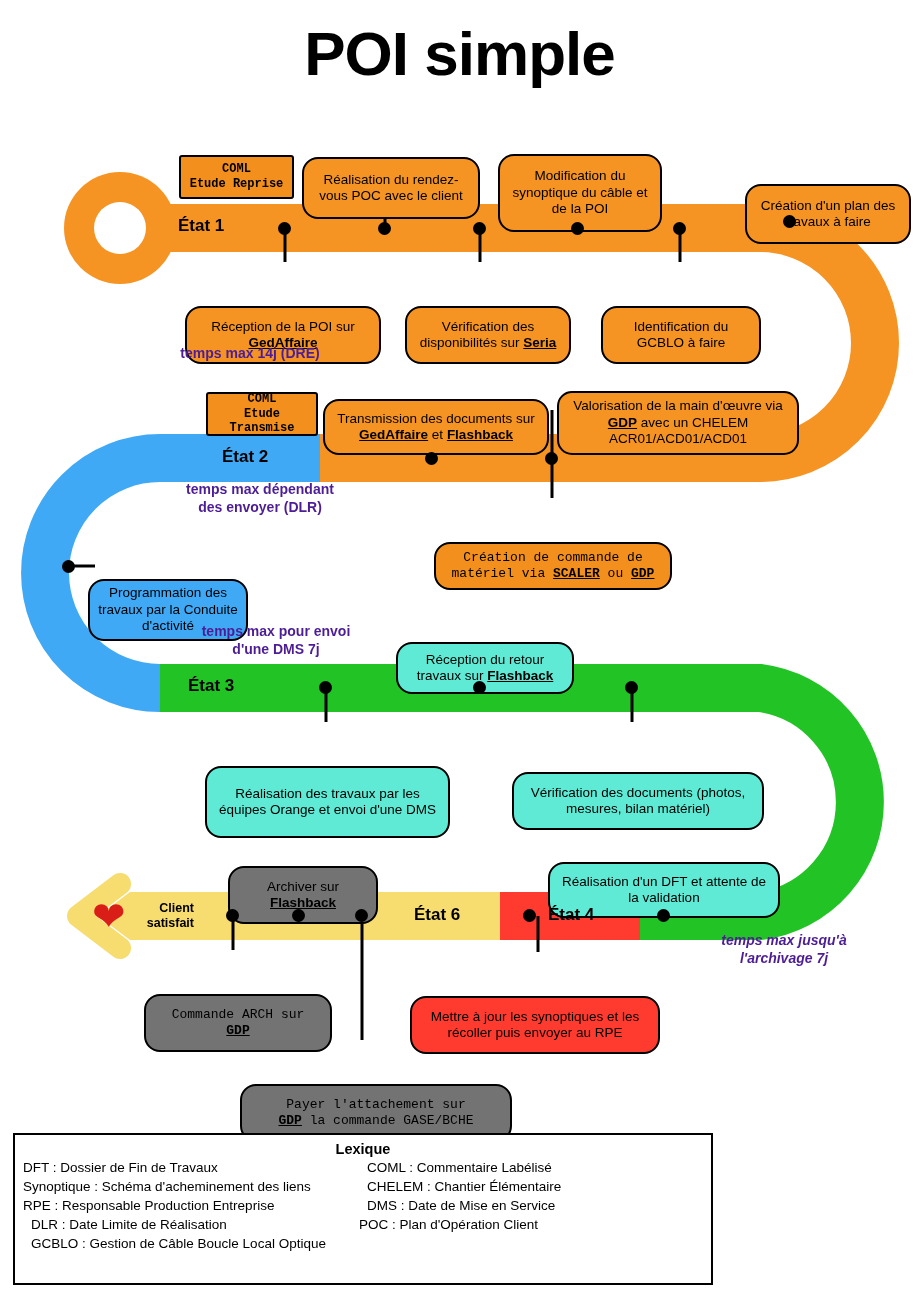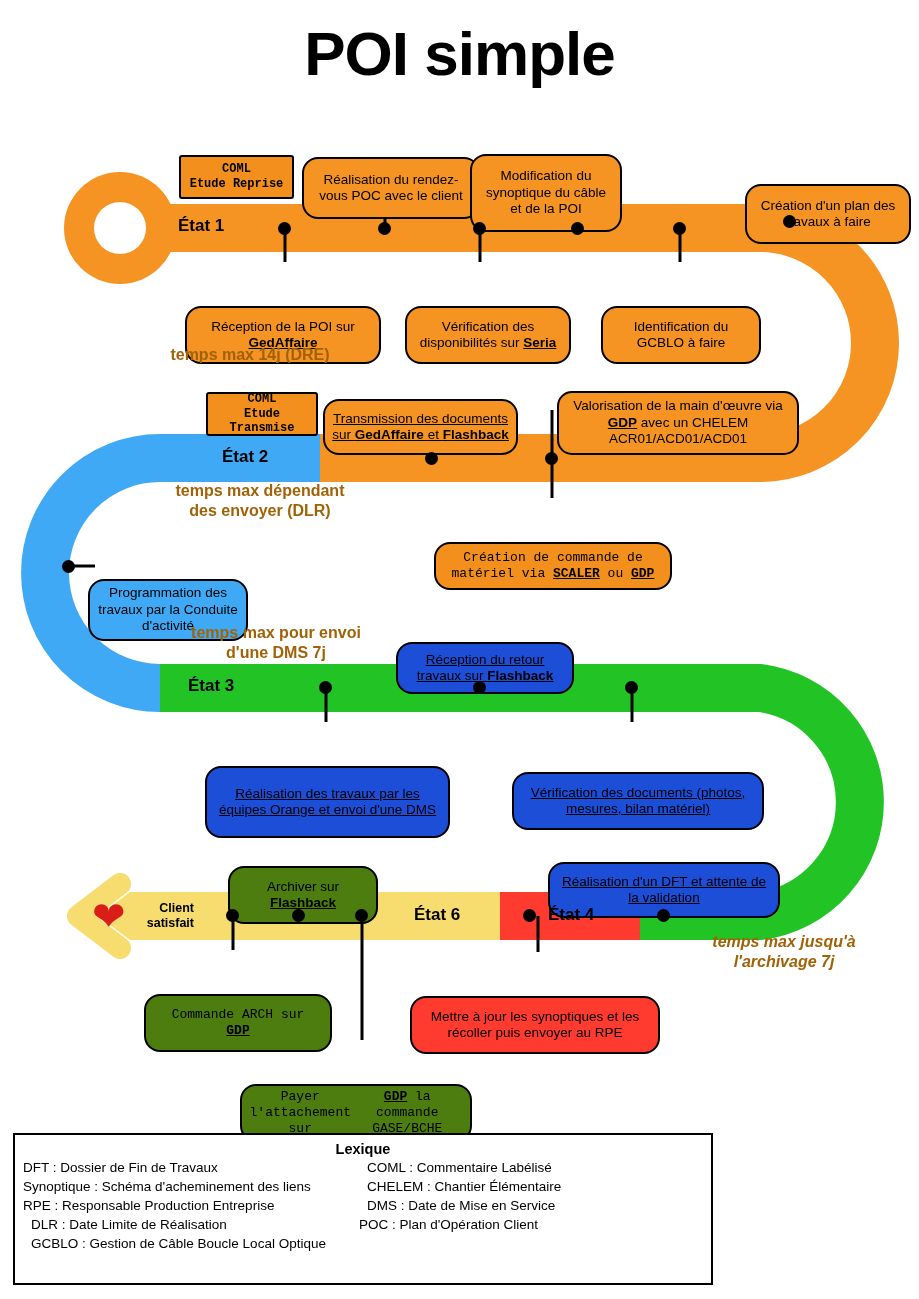--- a/index.html
+++ b/index.html
@@ -18,31 +18,31 @@
   .node{
     position:absolute;box-sizing:border-box;border:2px solid #000;
     display:flex;align-items:center;justify-content:center;text-align:center;
     font-size:13.5px;line-height:1.22;color:#000;padding:4px 7px;
   }
   .node.round{border-radius:16px;margin-top:44px;}
   .node.sq{border-radius:3px;font-family:Liberation Mono, monospace;}
   .orange{background:#F59323;}
   .orangeD{background:#F3901D;}
   .blue{background:#3FA9F5;}
-  .green{background:#1d4ed8;text-decoration:underline;}
-  .yellow{background:#4d7c0f;}
+  .green{background:#5eead4;}
+  .yellow{background:#737373;}
   .red{background:#FF3B30;}
   .mono{font-family:"Liberation Mono", monospace;font-size:13px;}
   .u{text-decoration:underline;font-weight:bold;}
 
   .state{
     position:absolute;font-weight:bold;font-size:17px;color:#000;
   }
   .note{
-    position:absolute;font-weight:bold;font-size:16px;color:#a16207;text-align:center;
+    position:absolute;font-weight:bold;font-size:14px;color:#4c1d95;text-align:center;
     line-height:1.25;
   }
   .dot{position:absolute;width:13px;height:13px;border-radius:50%;background:#000;}
   .heart{position:absolute;color:#D91E18;font-size:40px;line-height:1;}
   .clientsat{position:absolute;font-weight:bold;font-size:12.5px;text-align:center;line-height:1.2;color:#000;}
 
   
   .lex{
     position:absolute;left:13px;top:1133px;width:700px;height:152px;
     border:2px solid #000;background:#fff;box-sizing:border-box;padding:6px 8px 4px 8px;
@@ -103,21 +103,21 @@
 
   <div class="node sq orangeD" style="left:179px;top:155px;width:115px;height:44px;flex-direction:column;font-size:12px;font-weight:bold;">
     <span>COML</span>
     <span>Etude Reprise</span>
   </div>
 
   <div class="node round orange" style="left:302px;top:113px;width:178px;height:62px;">
     <span>Réalisation du rendez-vous POC avec le client</span>
   </div>
 
-  <div class="node round orange" style="left:470px;top:110px;width:152px;height:78px;">
+  <div class="node round orange" style="left:498px;top:110px;width:164px;height:78px;">
     <span>Modification du synoptique du câble et de la POI</span>
   </div>
 
   <div class="node round orange" style="left:745px;top:140px;width:166px;height:60px;">
     <span>Création d'un plan des travaux à faire</span>
   </div>
 
   <div class="node round orange" style="left:185px;top:262px;width:196px;height:58px;">
     <span><span>Réception de la POI sur </span><span class="u">GedAffaire</span></span>
   </div>
@@ -137,21 +137,21 @@
   <div class="dot" style="left:673px;top:222px;"></div>
   <div class="dot" style="left:783px;top:215px;"></div>
 
   <div class="note" style="left:140px;top:345px;width:220px;">temps max 14j (DRE)</div>
 
   <div class="node sq orangeD" style="left:206px;top:392px;width:112px;height:44px;flex-direction:column;font-size:12px;font-weight:bold;">
     <span>COML</span>
     <span>Etude Transmise</span>
   </div>
 
-  <div class="node round orange" style="left:323px;top:355px;width:195px;height:56px;text-decoration:underline;">
+  <div class="node round orange" style="left:323px;top:355px;width:226px;height:56px;">
     <span><span>Transmission des documents sur </span><span class="u">GedAffaire</span><span> et </span><span class="u">Flashback</span></span>
   </div>
 
   <div class="node round orange" style="left:557px;top:347px;width:242px;height:64px;border-radius:15px;">
     <span><span>Valorisation de la main d'œuvre via </span><span class="u">GDP</span><span> avec un CHELEM ACR01/ACD01/ACD01</span></span>
   </div>
 
   <div class="state" style="left:222px;top:447px;">État 2</div>
 
   <div class="dot" style="left:425px;top:452px;"></div>
@@ -220,21 +220,21 @@
 
   <div class="node round yellow mono" style="left:144px;top:950px;width:188px;height:58px;flex-direction:column;">
     <span>Commande ARCH sur </span>
     <span class="u">GDP</span>
   </div>
 
   <div class="node round red" style="left:410px;top:952px;width:250px;height:58px;">
     <span>Mettre à jour les synoptiques et les récoller puis envoyer au RPE</span>
   </div>
 
-  <div class="node round yellow mono" style="left:240px;top:1040px;width:232px;height:58px;flex-direction:row;">
+  <div class="node round yellow mono" style="left:240px;top:1040px;width:272px;height:58px;flex-direction:column;">
     <span>Payer l'attachement sur </span>
     <span><span class="u">GDP</span><span> la commande GASE/BCHE</span></span>
   </div>
 
   <div class="note" style="left:668px;top:932px;width:232px;font-style:italic;">
     <div>temps max  jusqu'à</div>
     <div>l'archivage 7j</div>
   </div>
 
   <div class="lex">

